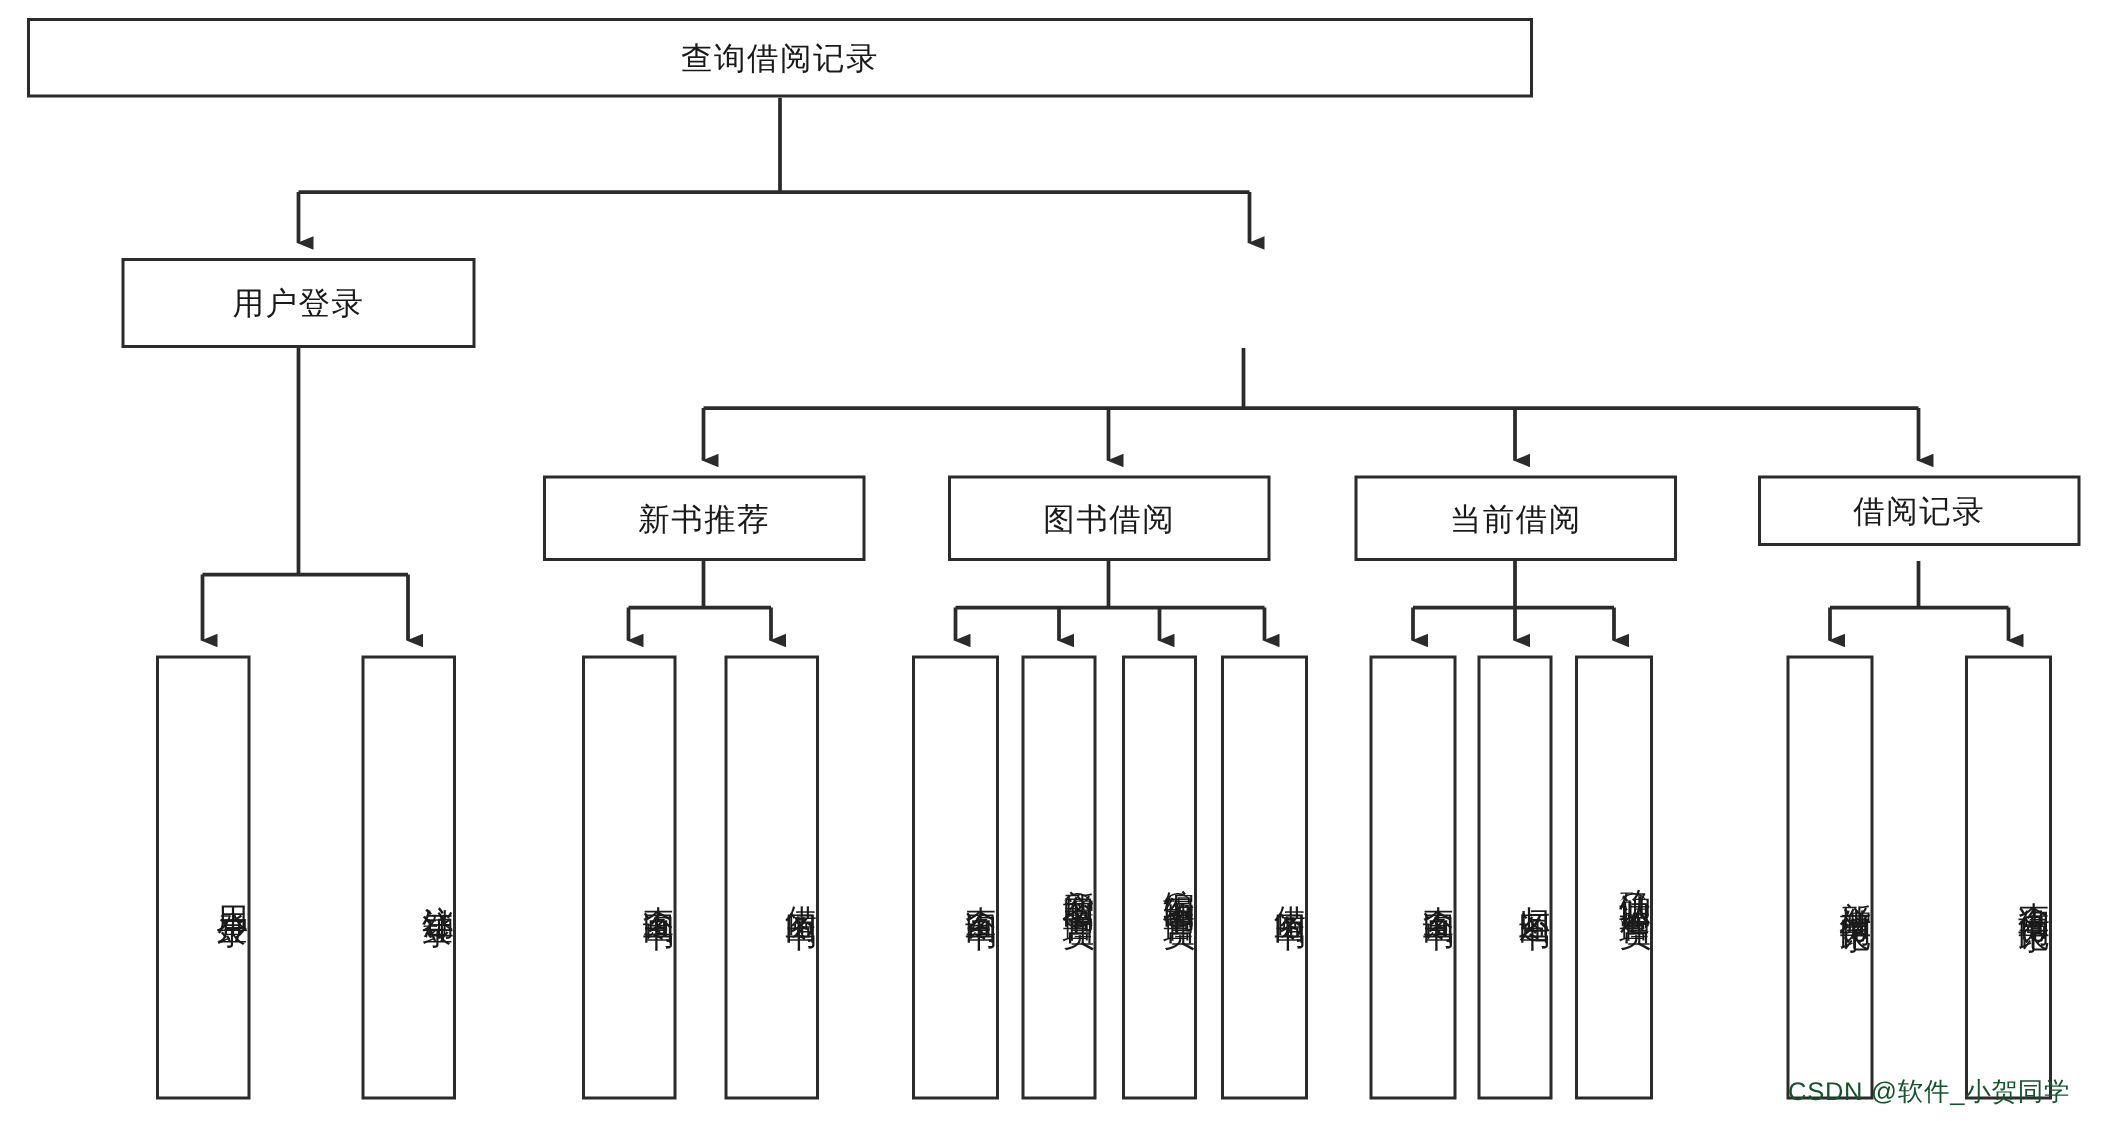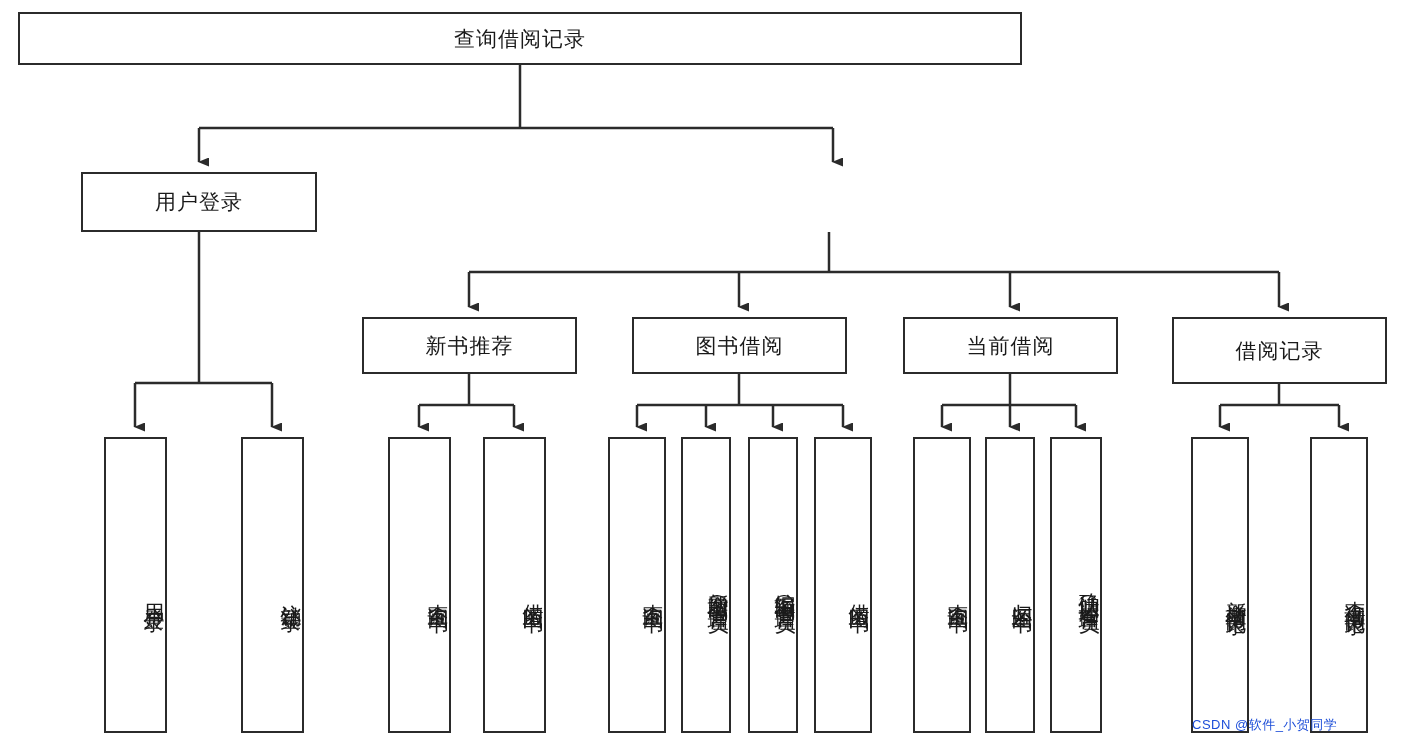--- a/index.html
+++ b/index.html
@@ -52,22 +52,22 @@
   svg.edges {
     position: absolute;
     left: 0;
     top: 0;
     width: 1405px;
     height: 747px;
     pointer-events: none;
   }
   .watermark {
     position: absolute;
-    font-size: 13px;
-    color: #1d4ed8;
+    font-size: 17px;
+    color: #14532d;
     white-space: nowrap;
     letter-spacing: 0.5px;
   }
 </style>
 </head>
 <body>
 
 <div id="canvas">
 
   <svg class="edges" viewBox="0 0 1405 747">
@@ -130,21 +130,21 @@
 
   <div class="node node-h" style="left:362px; top:317px; width:215px; height:57px;">
     <span>新书推荐</span>
   </div>
   <div class="node node-h" style="left:632px; top:317px; width:215px; height:57px;">
     <span>图书借阅</span>
   </div>
   <div class="node node-h" style="left:903px; top:317px; width:215px; height:57px;">
     <span>当前借阅</span>
   </div>
-  <div class="node node-h" style="left:1172px; top:317px; width:215px; height:67px;">
+  <div class="node node-h" style="left:1172px; top:317px; width:215px; height:47px;">
     <span>借阅记录</span>
   </div>
 
   <div class="node node-v" style="left:104px; top:437px; width:63px; height:296px;">
     <span>用户登录</span>
   </div>
   <div class="node node-v" style="left:241px; top:437px; width:63px; height:296px;">
     <span>注销登录</span>
   </div>
 

